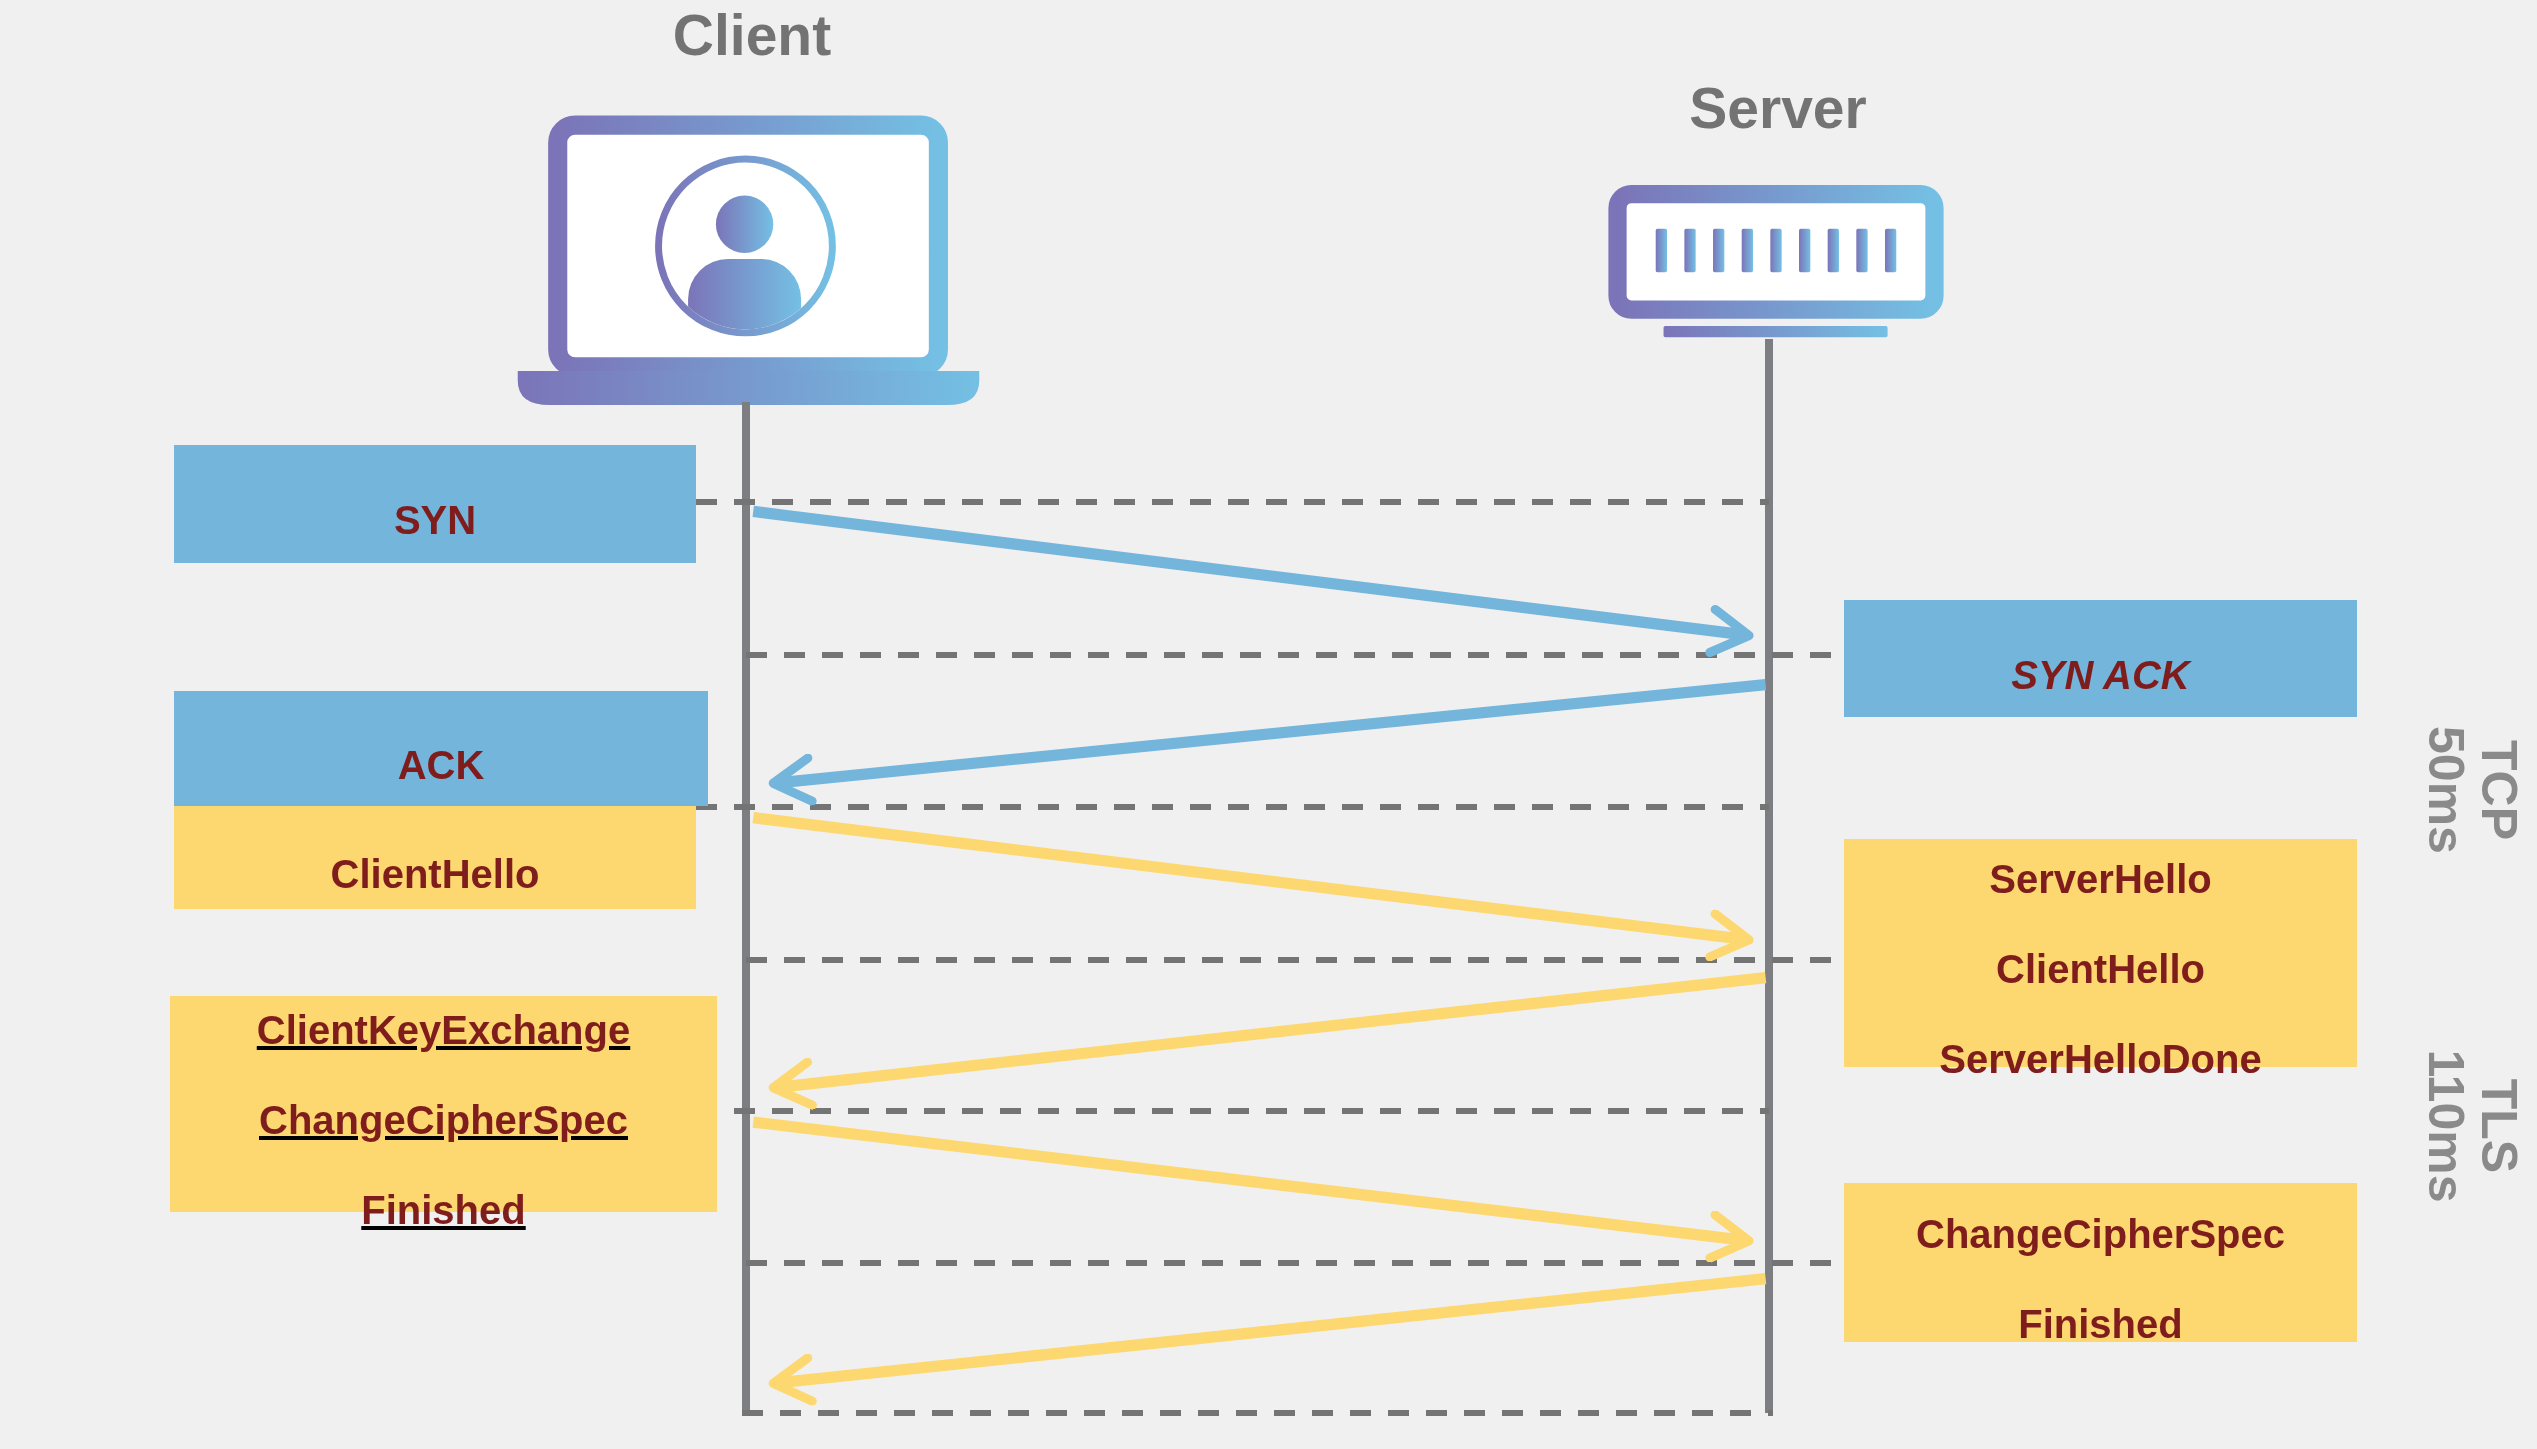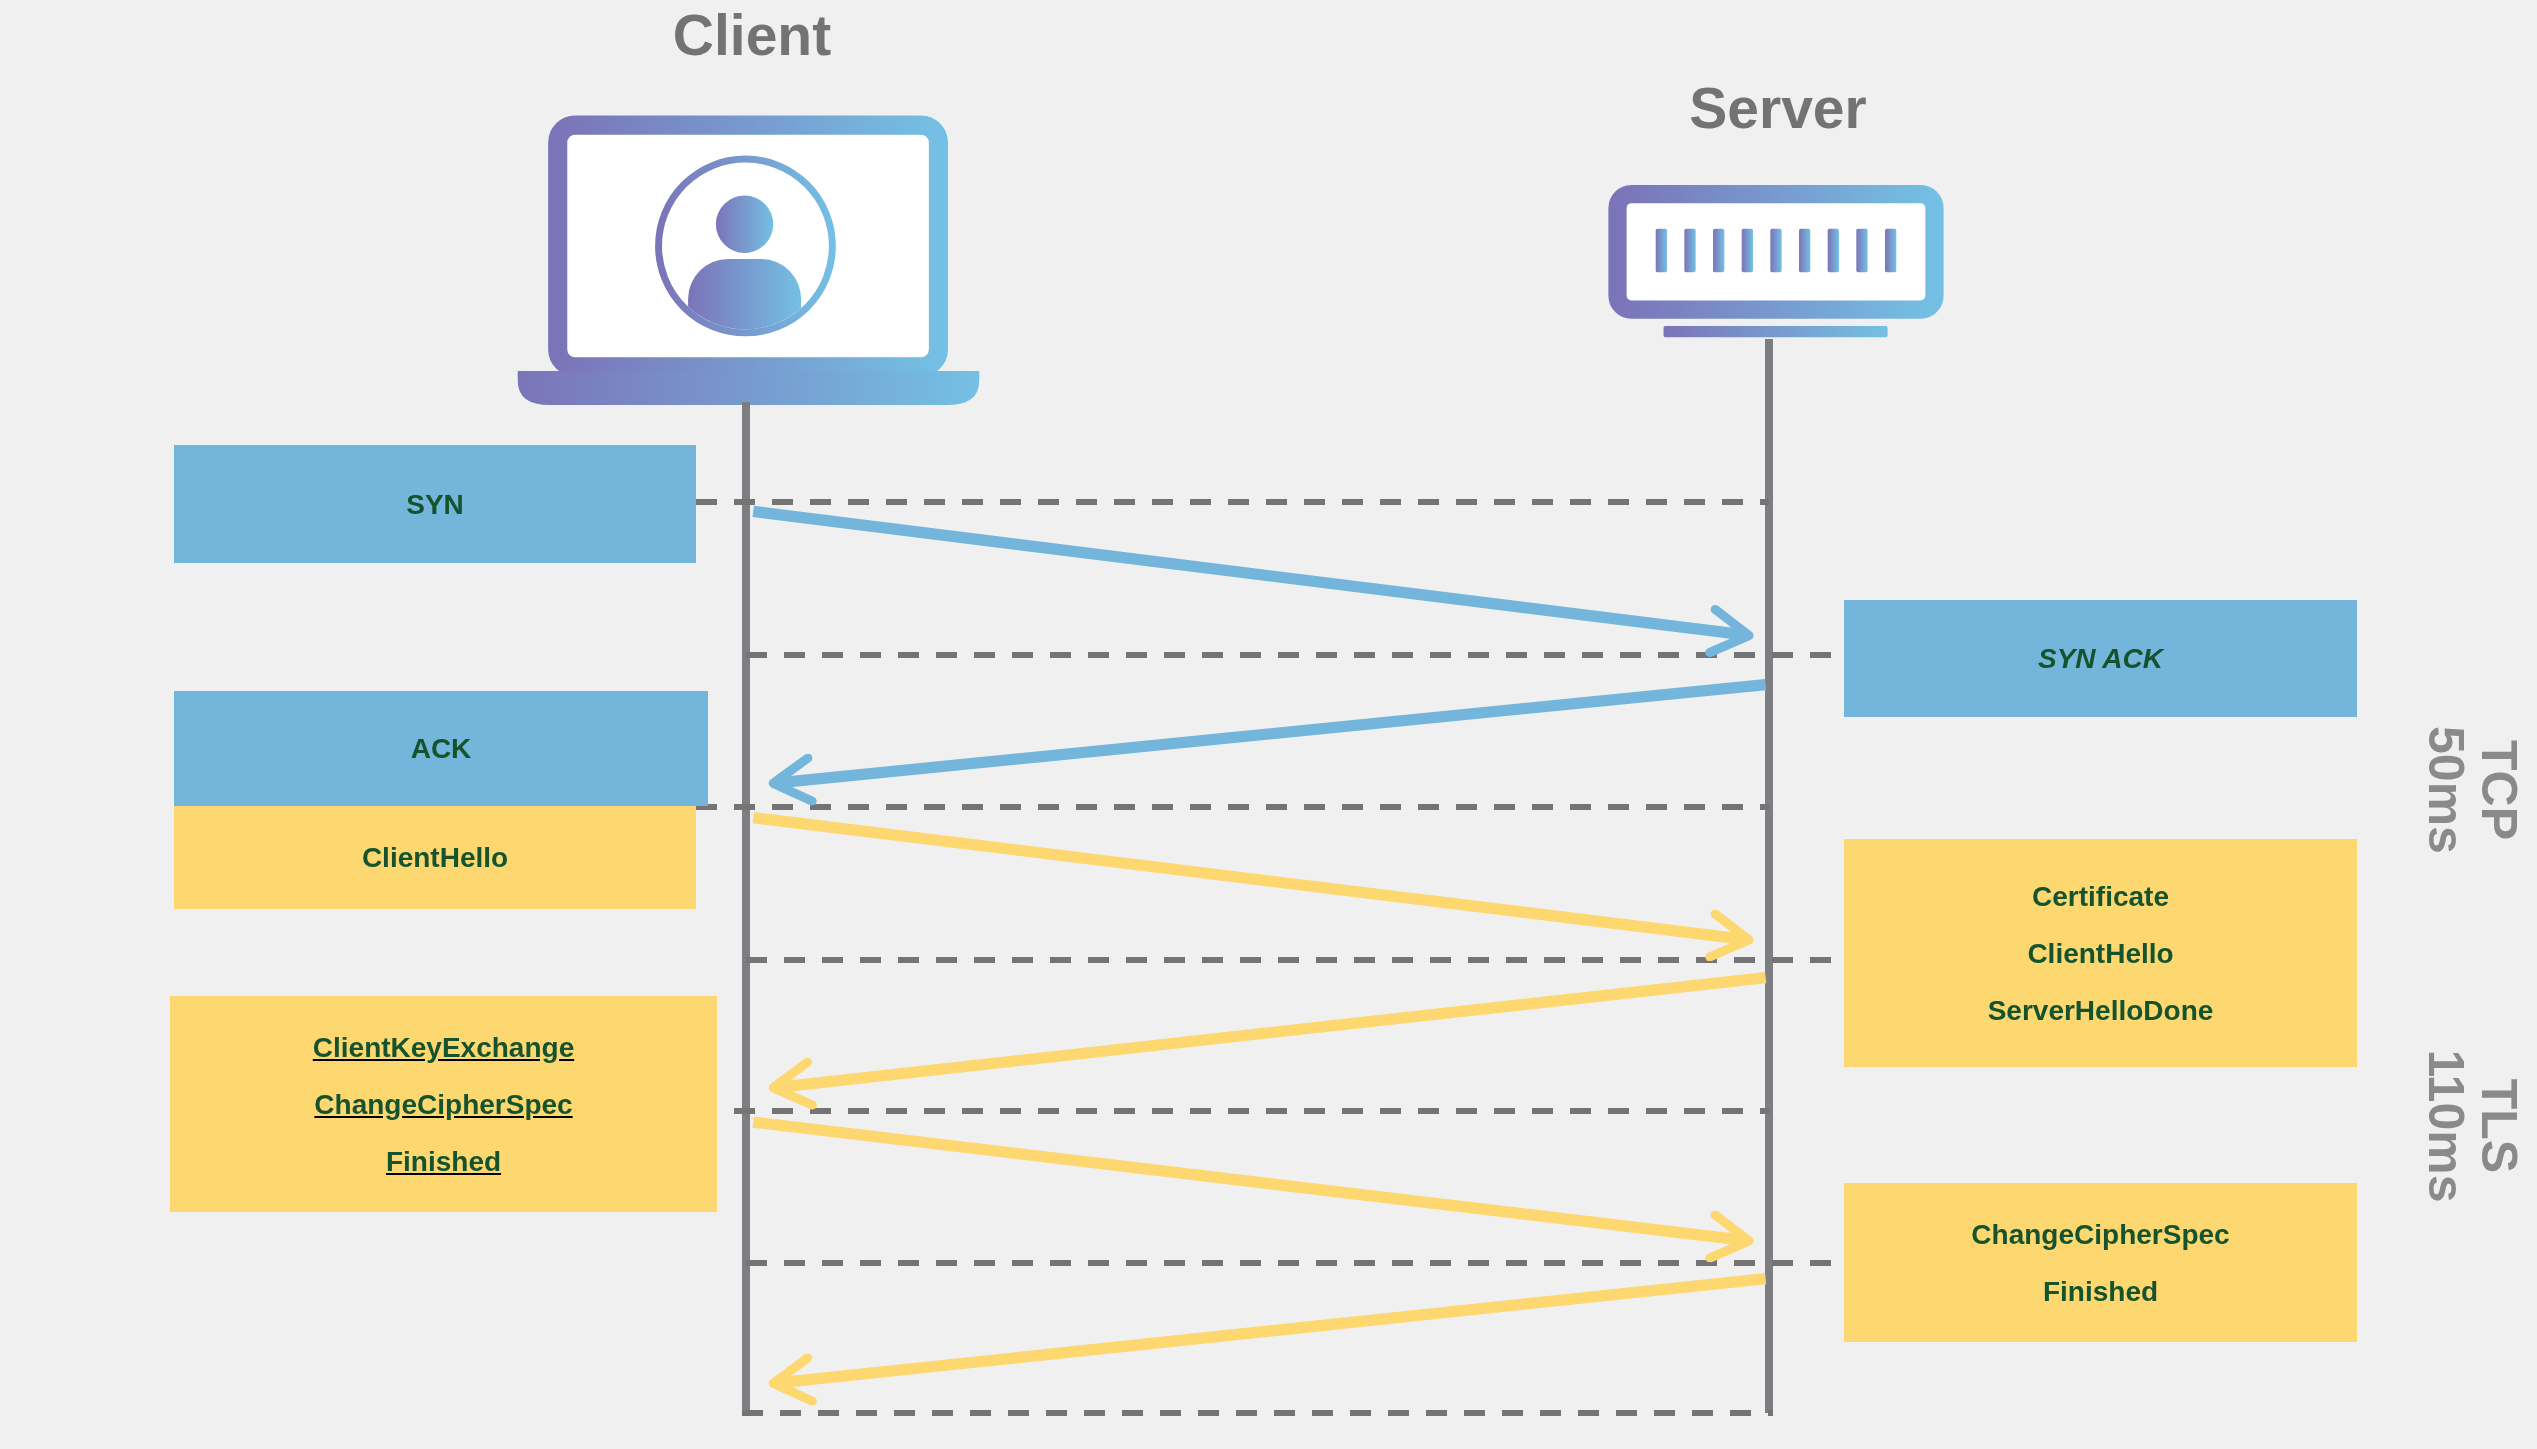--- a/index.html
+++ b/index.html
@@ -17,21 +17,21 @@
     position:absolute;height:6px;
     background:repeating-linear-gradient(to right,#747474 0 21px,transparent 21px 38px);
   }
   .msg-box{
     position:absolute;display:flex;flex-direction:column;justify-content:center;
     align-items:center;text-align:center;
   }
   .msg-box.tcp{background:#74b5dc;}
   .msg-box.tls{background:#fdd76f;}
   .box-line{
-    font-size:28px;font-weight:700;color:#14532d;line-height:57px;white-space:nowrap;
+    font-size:40px;font-weight:700;color:#7f1d1d;line-height:57px;white-space:nowrap;margin-top:33px;
   }
   .arrow-layer{position:absolute;left:0;top:0;pointer-events:none;}
   .phase-label{
     position:absolute;width:226px;height:226px;display:flex;flex-direction:column;
     justify-content:center;align-items:center;transform:rotate(90deg);
     font-size:50px;font-weight:700;color:#8a8a8a;line-height:53px;text-align:center;
     white-space:nowrap;
   }
 </style>
 </head>
@@ -106,21 +106,21 @@
   <div class="msg-box tls" style="left:170px;top:996px;width:547px;height:216px;text-decoration:underline;">
     <div class="box-line">ClientKeyExchange</div>
     <div class="box-line">ChangeCipherSpec</div>
     <div class="box-line">Finished</div>
   </div>
 
   <div class="msg-box tcp" style="left:1844px;top:600px;width:513px;height:117px;font-style:italic;">
     <div class="box-line">SYN ACK</div>
   </div>
   <div class="msg-box tls" style="left:1844px;top:839px;width:513px;height:228px;">
-    <div class="box-line">Certificate</div>
+    <div class="box-line">ServerHello</div>
     <div class="box-line">ClientHello</div>
     <div class="box-line">ServerHelloDone</div>
   </div>
   <div class="msg-box tls" style="left:1844px;top:1183px;width:513px;height:159px;">
     <div class="box-line">ChangeCipherSpec</div>
     <div class="box-line">Finished</div>
   </div>
 
   <svg class="arrow-layer" width="2538" height="1450" viewBox="0 0 2918 1667">
     <defs>

